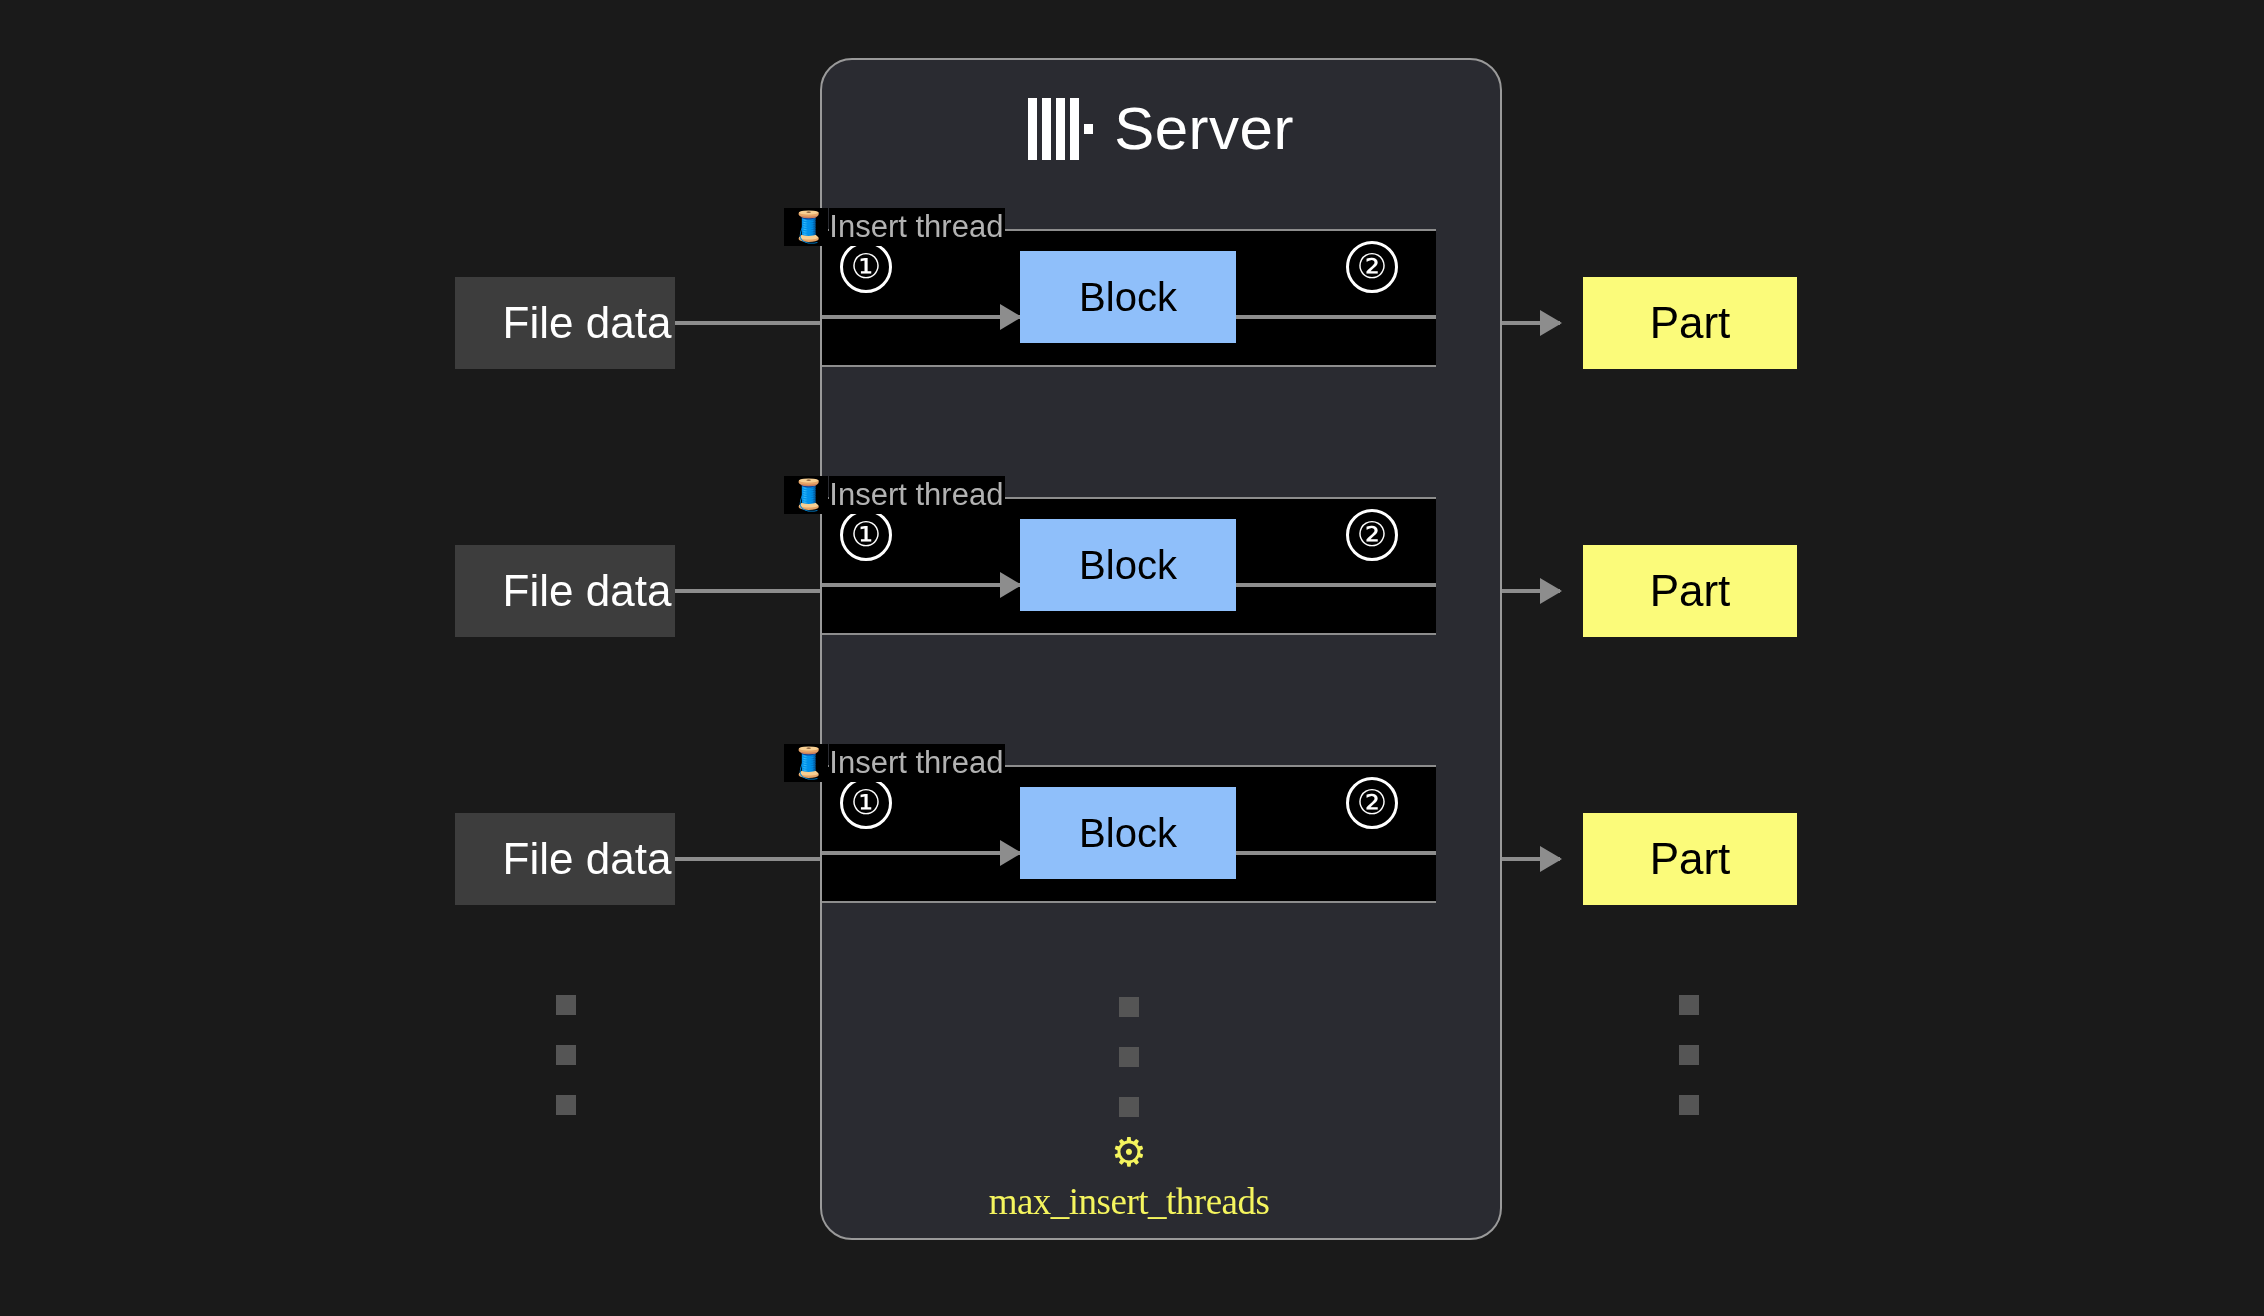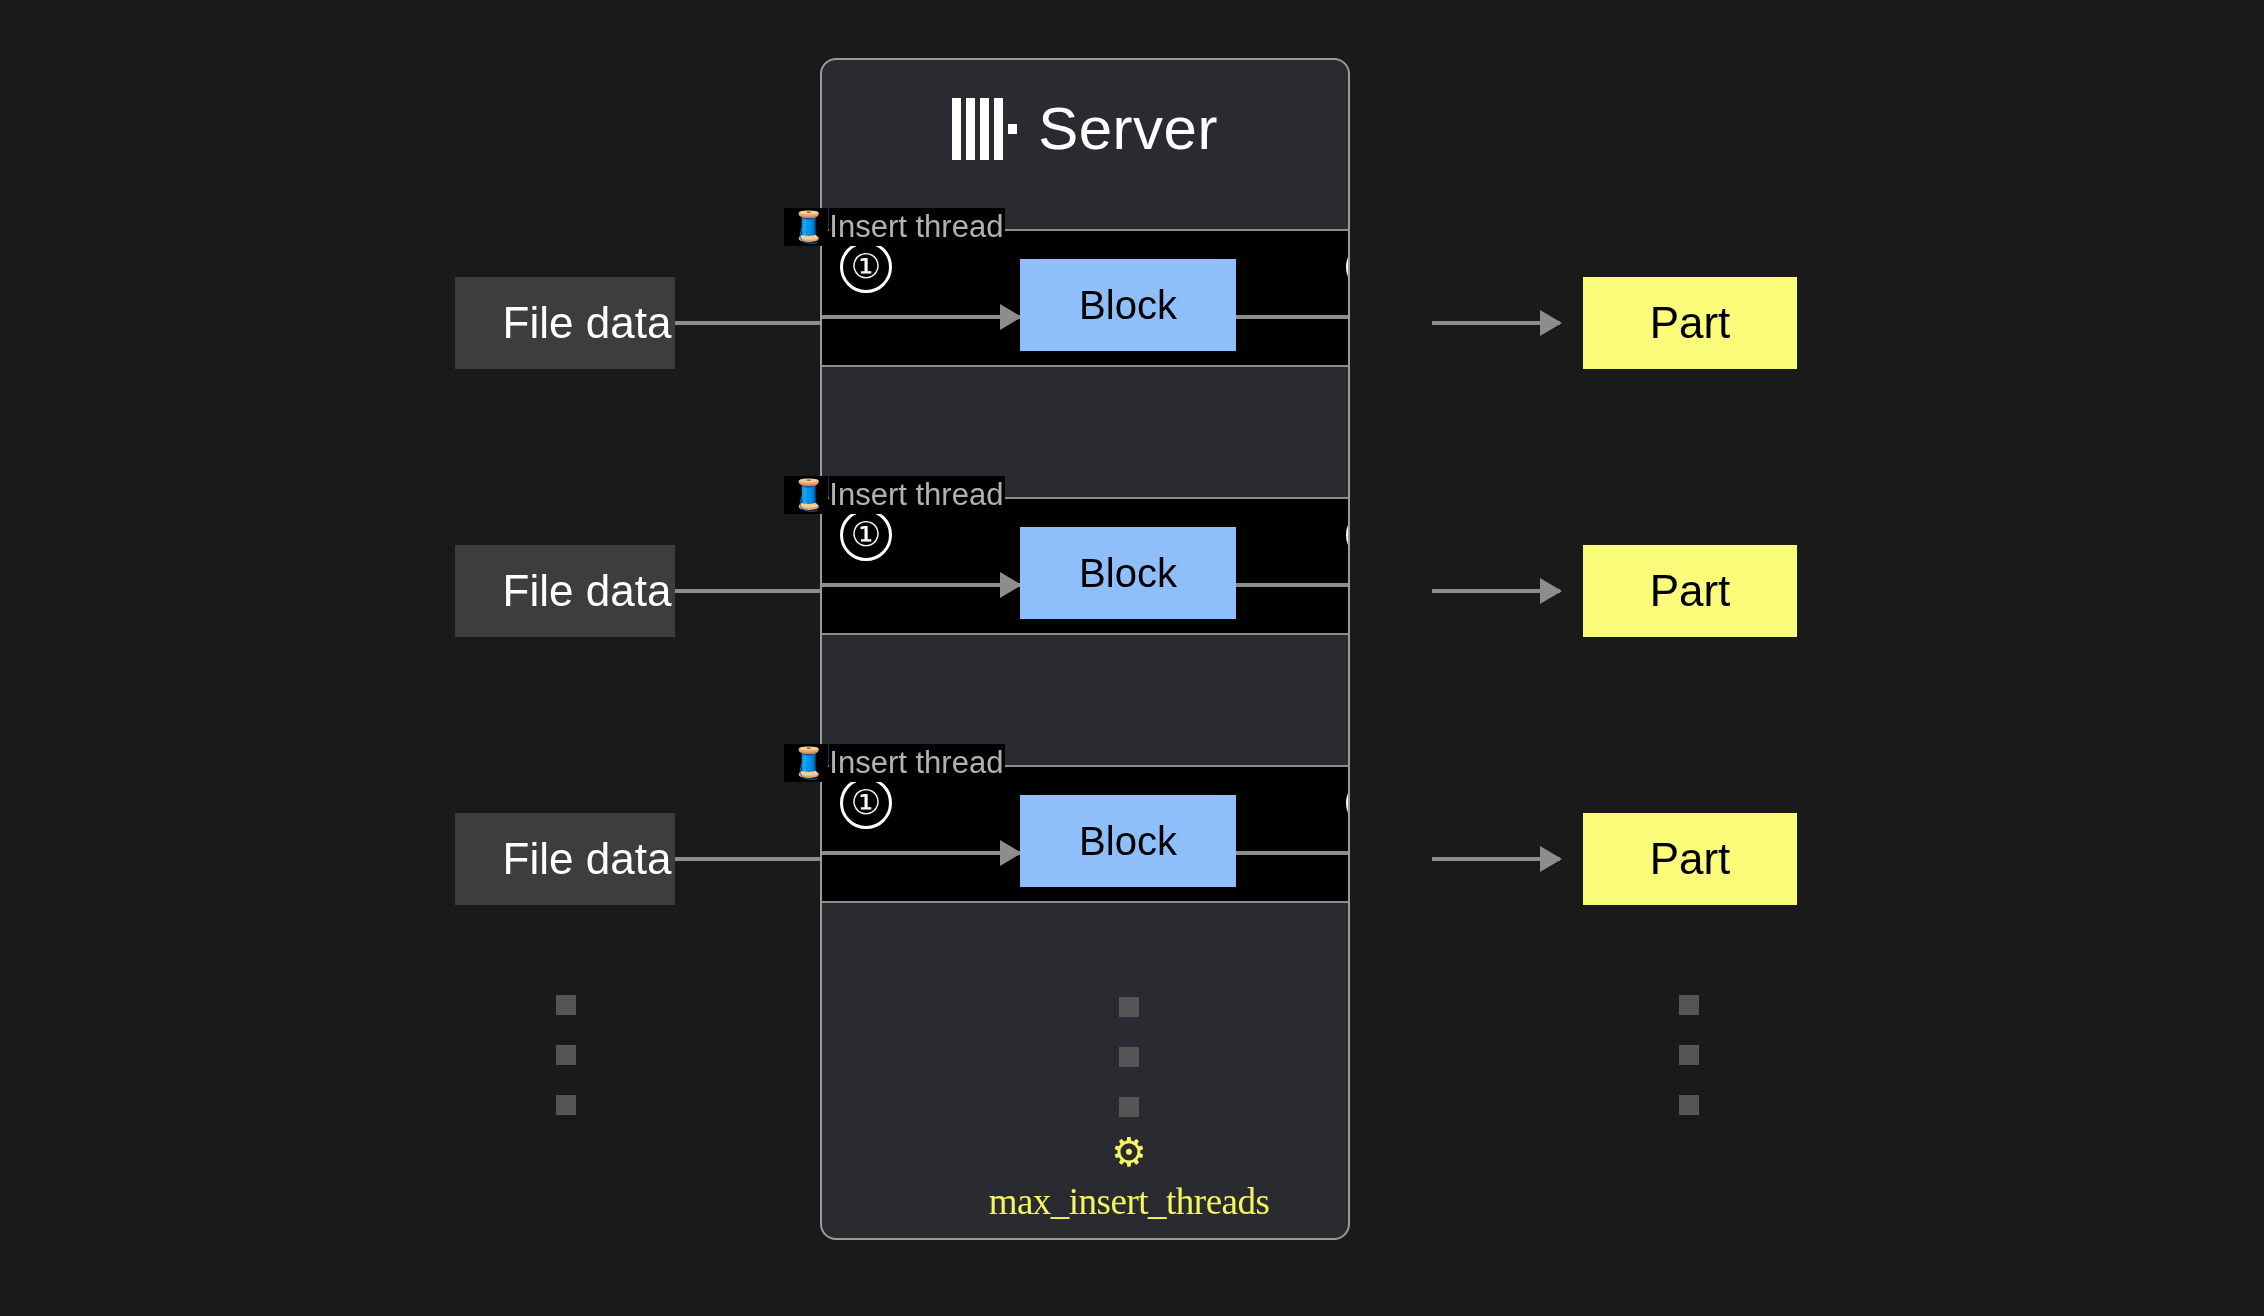--- a/index.html
+++ b/index.html
@@ -12,24 +12,24 @@
   #stage {
     position: relative;
     width: 2264px; height: 1316px;
     background: #1a1a1a;
   }
 
   
   .server-panel {
     position: absolute;
     left: 820px; top: 58px;
-    width: 530px; height: 1182px;
+    width: 682px; height: 1182px;
     background: #2a2b31;
     border: 2px solid #9a9a9a;
-    border-radius: 16px;
+    border-radius: 32px;
     overflow: hidden;
   }
   .server-title {
     position: absolute;
     left: 0; top: 38px;
     width: 100%;
     display: flex;
     align-items: center;
     justify-content: center;
     gap: 18px;
@@ -67,21 +67,21 @@
     font-size: 34px;
     line-height: 46px;
     text-align: center;
     font-family: "Liberation Serif", serif;
   }
   .circ-left  { left: 18px; }
   .circ-right { left: 524px; }
 
   .block-box {
     position: absolute;
-    left: 198px; top: 28px;
+    left: 198px; top: 20px;
     width: 216px; height: 92px;
     background: #8fbffa;
     color: #000000;
     font-size: 40px;
     display: flex;
     align-items: center;
     justify-content: center;
   }
 
   

